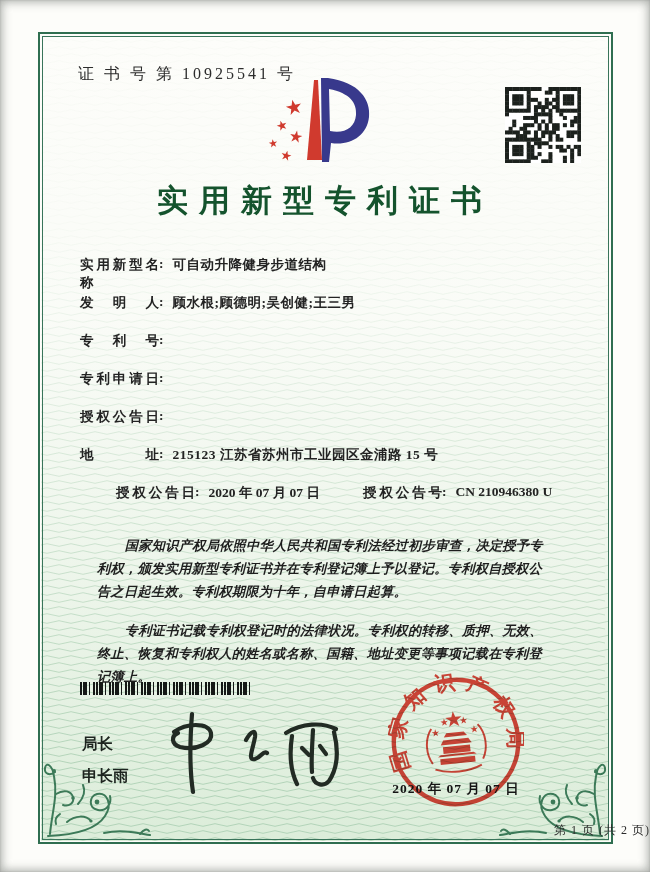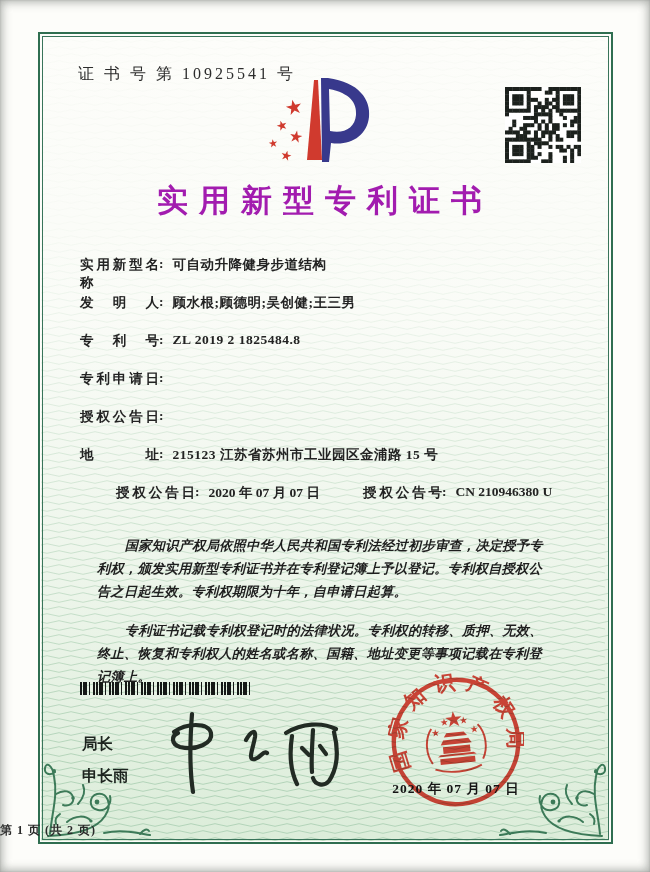--- a/index.html
+++ b/index.html
@@ -19,21 +19,21 @@
     border:2.5px solid #2f6e50;}
   .frame-inner{position:absolute;inset:2px;border:1px solid #39745a;}
   .content{position:absolute;inset:0;}
 
   .cert-no{position:absolute;left:78px;top:64px;font-size:16px;letter-spacing:3px;color:#2c2c2c;}
 
   .logo{position:absolute;left:256px;top:72px;}
   .qr{position:absolute;left:505px;top:87px;background:#fff;}
 
   .title{position:absolute;left:0;top:180px;width:650px;text-align:center;
-    font-size:31px;font-weight:700;letter-spacing:11px;color:#a21caf;}
+    font-size:31px;font-weight:700;letter-spacing:11px;color:#14532d;}
 
   .fields{position:absolute;left:80px;top:256px;width:495px;font-size:13.5px;color:#232323;}
   .frow{display:flex;height:38px;align-items:flex-start;font-weight:600;}
   .flabel{display:inline-block;width:79px;text-align:justify;text-align-last:justify;flex:none;}
   .fcolon{flex:none;margin-right:9px;}
   .fvalue{flex:1;letter-spacing:.5px;}
   .grant-row{display:flex;height:38px;font-weight:600;}
   .grant-left{display:flex;width:247px;flex:none;margin-left:36px;}
   .grant-right{display:flex;flex:1;}
 
@@ -52,22 +52,22 @@
   .signature{position:absolute;left:150px;top:700px;}
 
   .seal{position:absolute;left:388px;top:672px;mix-blend-mode:multiply;opacity:.92;}
   .seal-date{position:absolute;left:386px;top:780px;width:140px;text-align:center;
     font-size:13.5px;font-weight:600;color:#141414;letter-spacing:1px;}
 
   .ornament{position:absolute;width:112px;height:108px;}
   .orn-left{left:41px;bottom:30px;}
   .orn-right{right:41px;bottom:30px;transform:scaleX(-1);}
 
-  .footer{position:absolute;left:0;top:822px;width:650px;text-align:left;
-    font-size:12px;color:#2a2a2a;letter-spacing:1px;font-weight:700;}
+  .footer{position:absolute;left:0;top:822px;width:650px;text-align:right;
+    font-size:12px;color:#2a2a2a;letter-spacing:1px;font-weight:400;}
 </style>
 </head>
 <body>
 
 <div class="paper"></div>
 <div class="tint"></div>
 <svg id="waves" width="568" height="806">
     <path d="M0,0 q6,2.6 12,0 q6,-2.6 12,0 q6,2.6 12,0 q6,-2.6 12,0 q6,2.6 12,0 q6,-2.6 12,0 q6,2.6 12,0 q6,-2.6 12,0 q6,2.6 12,0 q6,-2.6 12,0 q6,2.6 12,0 q6,-2.6 12,0 q6,2.6 12,0 q6,-2.6 12,0 q6,2.6 12,0 q6,-2.6 12,0 q6,2.6 12,0 q6,-2.6 12,0 q6,2.6 12,0 q6,-2.6 12,0 q6,2.6 12,0 q6,-2.6 12,0 q6,2.6 12,0 q6,-2.6 12,0 q6,2.6 12,0 q6,-2.6 12,0 q6,2.6 12,0 q6,-2.6 12,0 q6,2.6 12,0 q6,-2.6 12,0 q6,2.6 12,0 q6,-2.6 12,0 q6,2.6 12,0 q6,-2.6 12,0 q6,2.6 12,0 q6,-2.6 12,0 q6,2.6 12,0 q6,-2.6 12,0 q6,2.6 12,0 q6,-2.6 12,0 q6,2.6 12,0 q6,-2.6 12,0 q6,2.6 12,0 q6,-2.6 12,0 q6,2.6 12,0 q6,-2.6 12,0 q6,2.6 12,0 q6,-2.6 12,0" transform="translate(-12,6)" fill="none" stroke="#a8cdb0" stroke-opacity="0.05" stroke-width="1"></path>
     <path d="M0,0 q6,2.6 12,0 q6,-2.6 12,0 q6,2.6 12,0 q6,-2.6 12,0 q6,2.6 12,0 q6,-2.6 12,0 q6,2.6 12,0 q6,-2.6 12,0 q6,2.6 12,0 q6,-2.6 12,0 q6,2.6 12,0 q6,-2.6 12,0 q6,2.6 12,0 q6,-2.6 12,0 q6,2.6 12,0 q6,-2.6 12,0 q6,2.6 12,0 q6,-2.6 12,0 q6,2.6 12,0 q6,-2.6 12,0 q6,2.6 12,0 q6,-2.6 12,0 q6,2.6 12,0 q6,-2.6 12,0 q6,2.6 12,0 q6,-2.6 12,0 q6,2.6 12,0 q6,-2.6 12,0 q6,2.6 12,0 q6,-2.6 12,0 q6,2.6 12,0 q6,-2.6 12,0 q6,2.6 12,0 q6,-2.6 12,0 q6,2.6 12,0 q6,-2.6 12,0 q6,2.6 12,0 q6,-2.6 12,0 q6,2.6 12,0 q6,-2.6 12,0 q6,2.6 12,0 q6,-2.6 12,0 q6,2.6 12,0 q6,-2.6 12,0 q6,2.6 12,0 q6,-2.6 12,0 q6,2.6 12,0 q6,-2.6 12,0" transform="translate(0,13)" fill="none" stroke="#a8cdb0" stroke-opacity="0.05" stroke-width="1"></path>
     <path d="M0,0 q6,2.6 12,0 q6,-2.6 12,0 q6,2.6 12,0 q6,-2.6 12,0 q6,2.6 12,0 q6,-2.6 12,0 q6,2.6 12,0 q6,-2.6 12,0 q6,2.6 12,0 q6,-2.6 12,0 q6,2.6 12,0 q6,-2.6 12,0 q6,2.6 12,0 q6,-2.6 12,0 q6,2.6 12,0 q6,-2.6 12,0 q6,2.6 12,0 q6,-2.6 12,0 q6,2.6 12,0 q6,-2.6 12,0 q6,2.6 12,0 q6,-2.6 12,0 q6,2.6 12,0 q6,-2.6 12,0 q6,2.6 12,0 q6,-2.6 12,0 q6,2.6 12,0 q6,-2.6 12,0 q6,2.6 12,0 q6,-2.6 12,0 q6,2.6 12,0 q6,-2.6 12,0 q6,2.6 12,0 q6,-2.6 12,0 q6,2.6 12,0 q6,-2.6 12,0 q6,2.6 12,0 q6,-2.6 12,0 q6,2.6 12,0 q6,-2.6 12,0 q6,2.6 12,0 q6,-2.6 12,0 q6,2.6 12,0 q6,-2.6 12,0 q6,2.6 12,0 q6,-2.6 12,0 q6,2.6 12,0 q6,-2.6 12,0" transform="translate(-12,20)" fill="none" stroke="#a8cdb0" stroke-opacity="0.05" stroke-width="1"></path>
@@ -484,21 +484,20 @@
       <span class="fvalue">可自动升降健身步道结构</span>
     </div>
     <div class="frow">
       <span class="flabel">发明人</span>
         <span class="fcolon">:</span>
       <span class="fvalue">顾水根;顾德明;吴创健;王三男</span>
     </div>
     <div class="frow">
       <span class="flabel">专利号</span>
         <span class="fcolon">:</span>
-      <span class="fvalue">ZL 2019 2 1825484.8</span>
     </div>
     <div class="frow">
       <span class="flabel">专利申请日</span>
         <span class="fcolon">:</span>
     </div>
     <div class="frow">
       <span class="flabel">授权公告日</span>
         <span class="fcolon">:</span>
     </div>
     <div class="frow">

